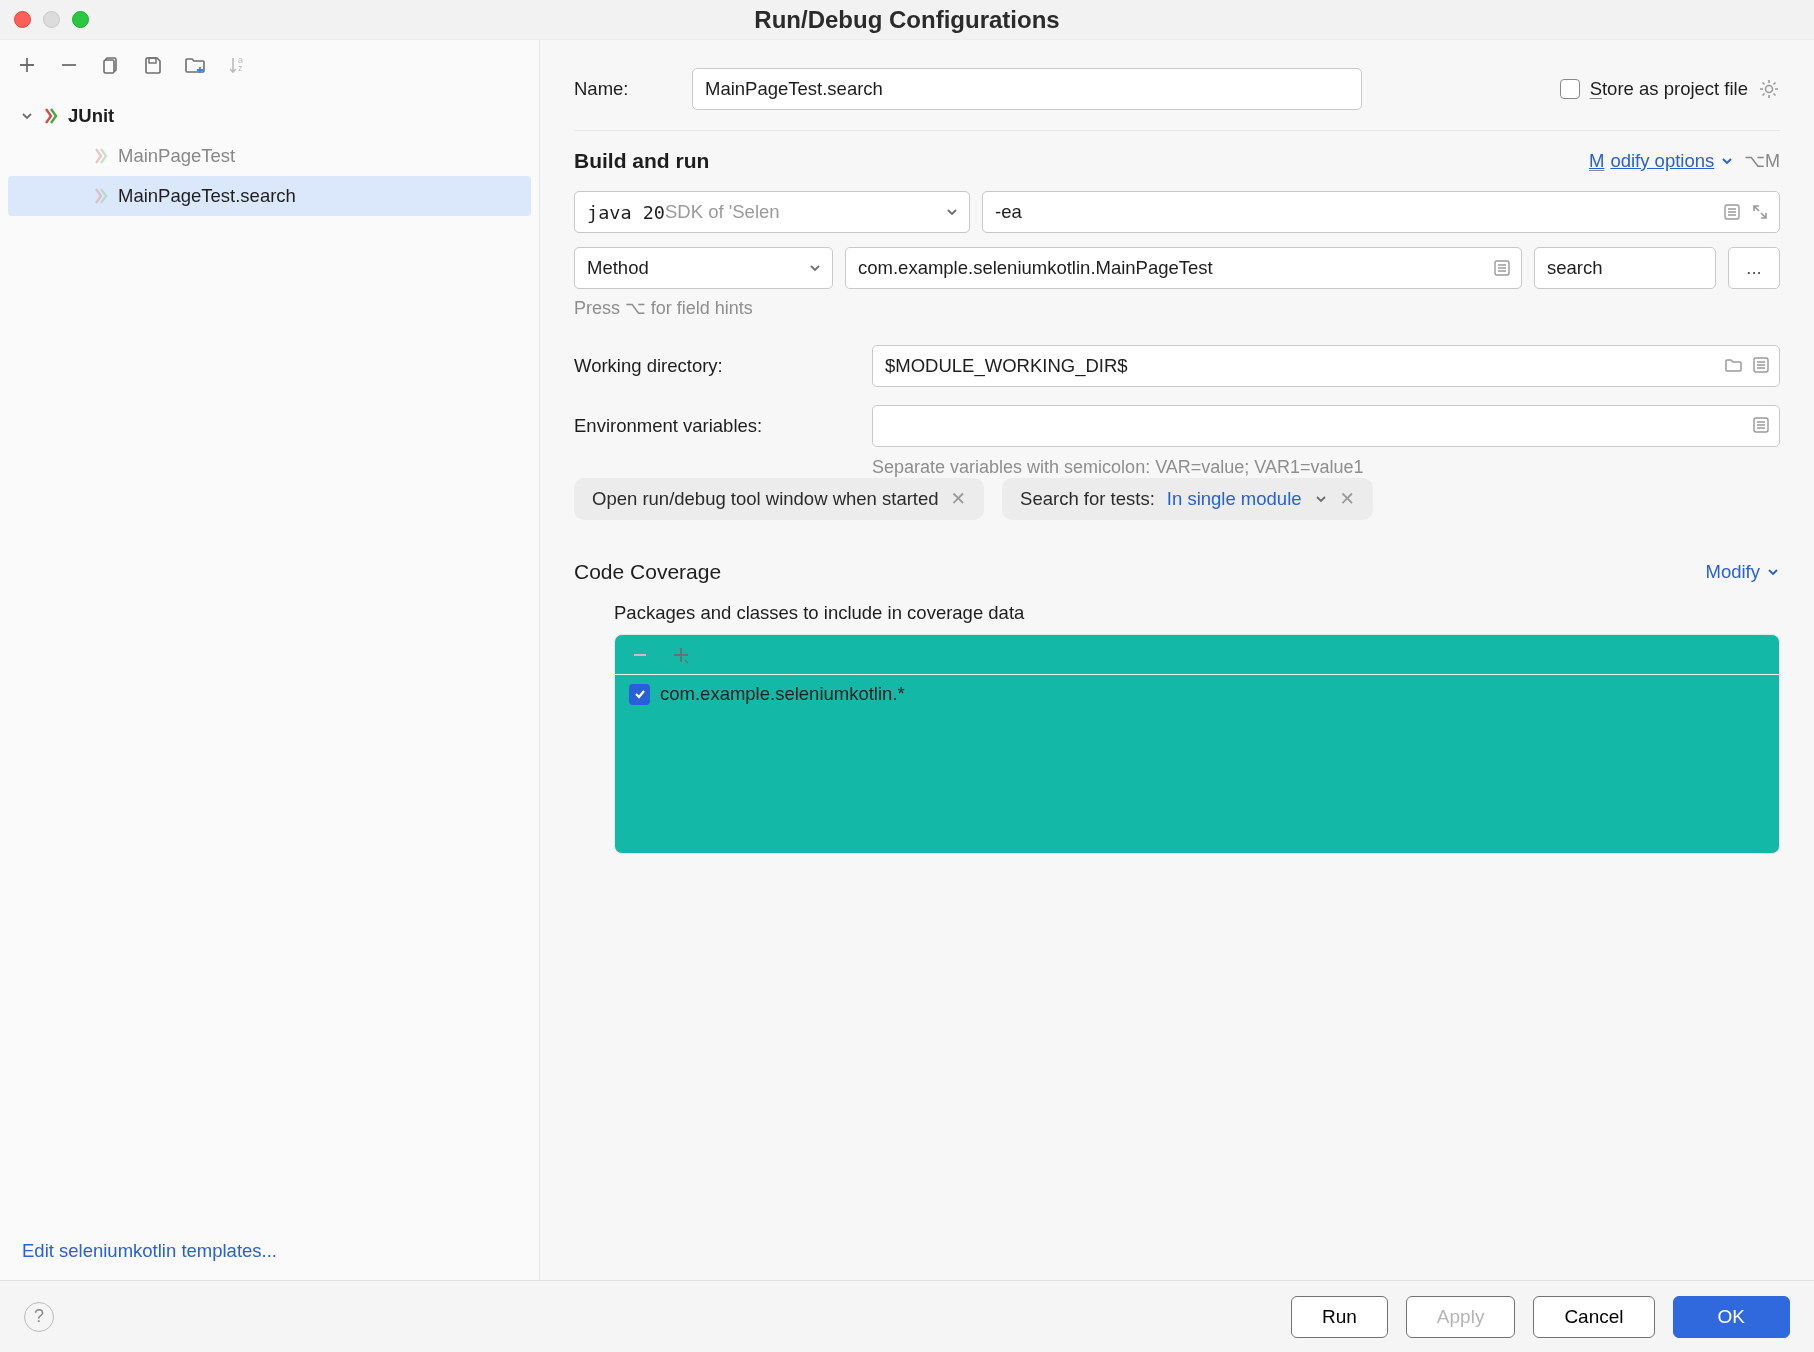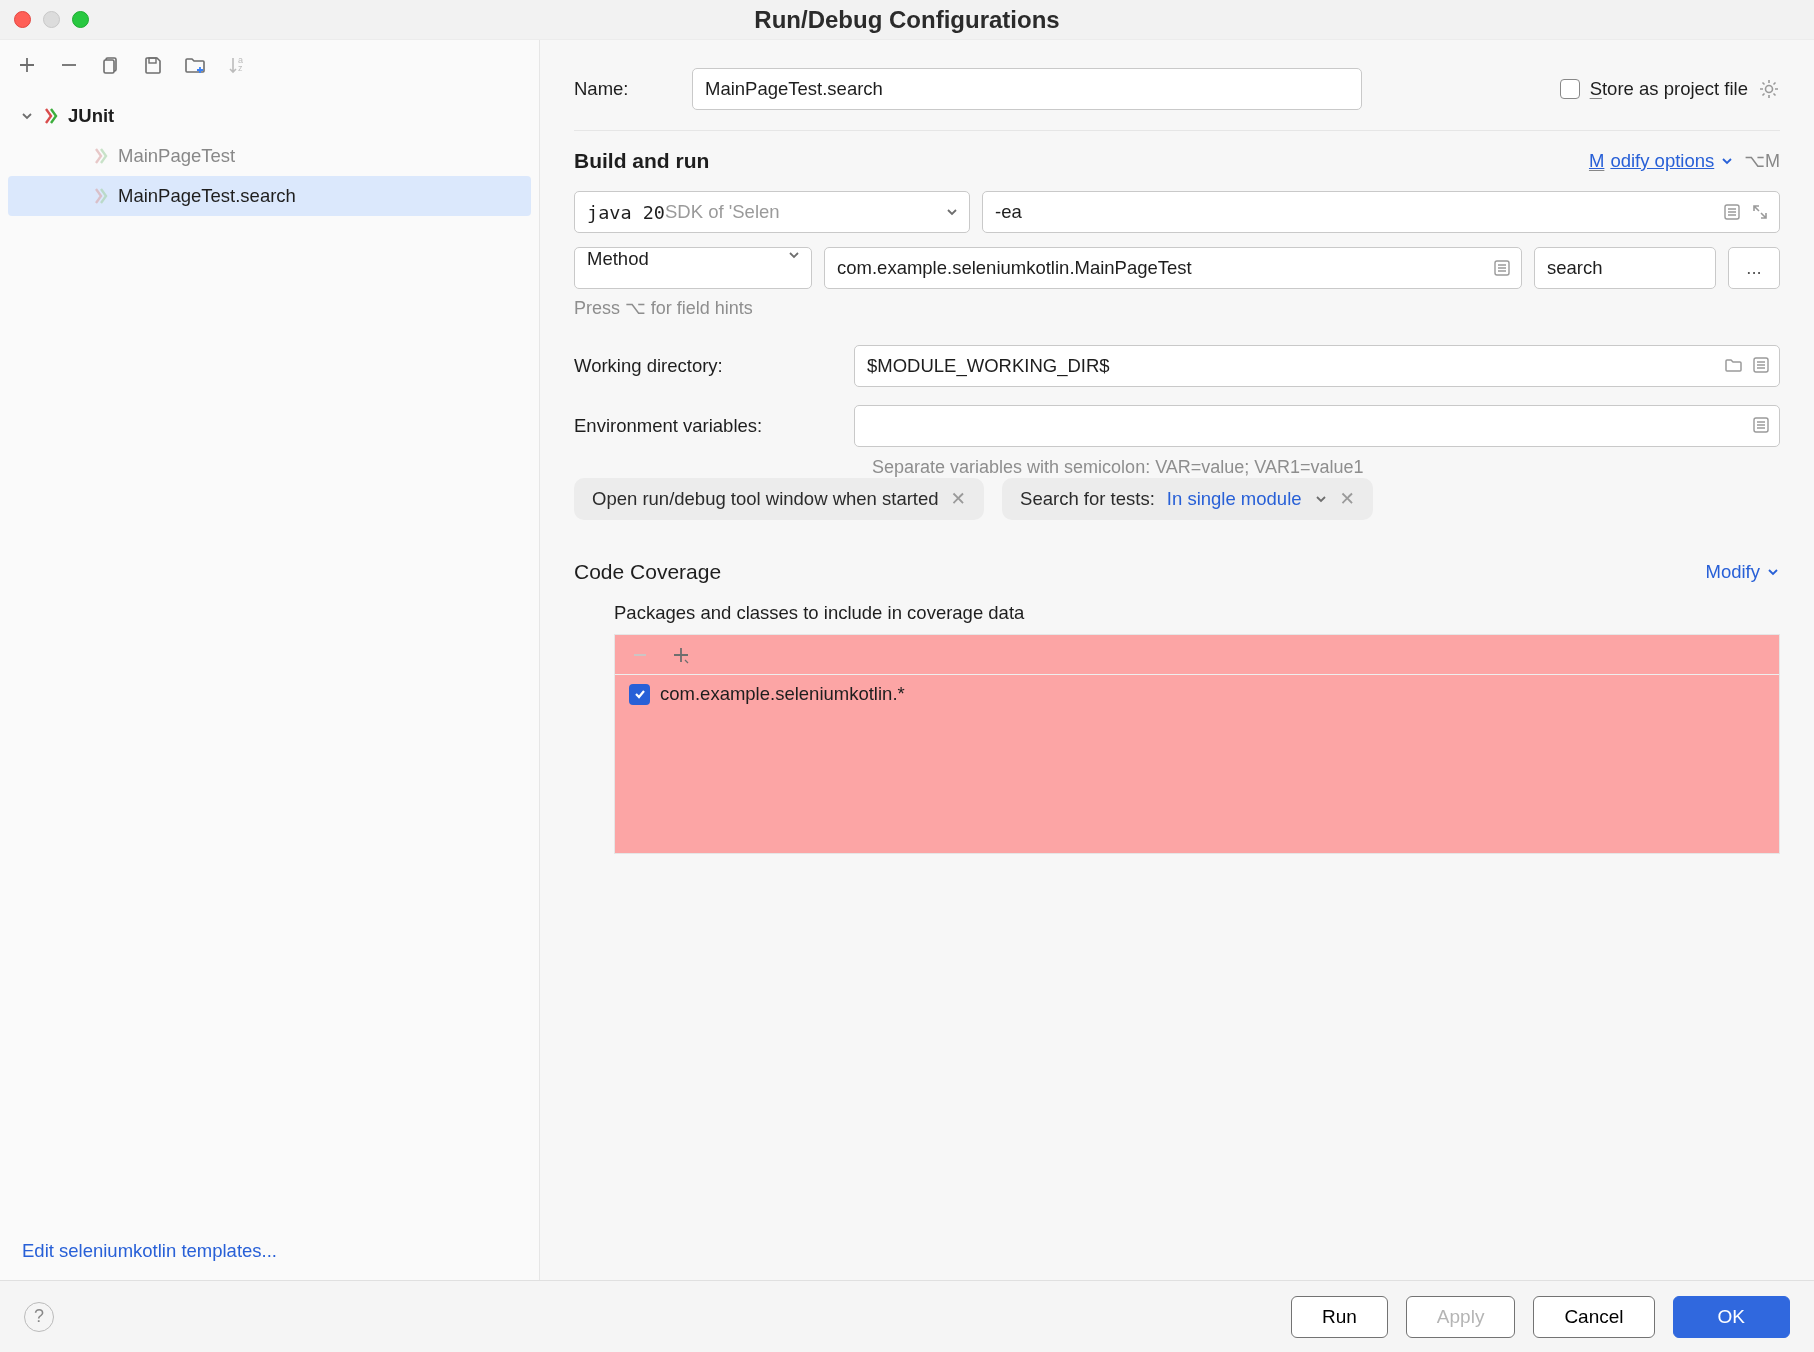--- a/index.html
+++ b/index.html
@@ -74,36 +74,36 @@
   .modify { margin-left: auto; display: flex; align-items: center; gap: 10px; }
   .modify-link { color: #2860d7; text-decoration: underline; display: flex; align-items: center; gap: 6px; cursor: pointer; }
   .shortcut { color: #888; font-size: 18px; }
   .build-row1 { display: flex; gap: 12px; margin-bottom: 14px; }
   .sdk-field { width: 396px; display: flex; align-items: center; position: relative; }
   .sdk-field .mono { font-family: 'SF Mono', Menlo, monospace; }
   .sdk-field .grey { color: #9a9a9a; }
   .vmopts { flex: 1; display: flex; align-items: center; position: relative; }
   .fld-icon { position: absolute; right: 10px; color: #9a9a9a; display:flex; gap:10px;}
   .build-row2 { display: flex; gap: 12px; margin-bottom: 8px; }
-  .select-field { width: 238px; display: flex; position: relative; }
+  .select-field { width: 259px; display: flex; align-items: center; position: relative; }
   .class-field { flex: 1; display:flex; align-items:center; position:relative;}
   .method-field { width: 182px; }
   .dots-btn { width: 52px; height: 42px; border: 1px solid #c9c9c9; border-radius: 5px; background: #fff; display:flex; align-items:center; justify-content:center; color:#555; cursor:pointer;}
   .hint { color: #8e8e8e; font-size: 18px; margin-bottom: 26px; }
-  .form-row { display: flex; align-items: center; margin-bottom: 18px; }
+  .form-row { display: flex; align-items: center; margin-bottom: 18px; gap: 18px; }
   .form-row .lbl { width: 280px; }
   .form-row .fwrap { flex: 1; position: relative; }
   .helper { color: #8e8e8e; font-size: 18px; margin-left: 298px; margin-top: -8px; }
   .tags { display: flex; gap: 18px; margin-bottom: 40px; }
   .tag { background: #ececec; border-radius: 10px; padding: 10px 18px; display: flex; align-items: center; gap: 12px; color: #2b2b2b; }
   .tag .x { color: #9a9a9a; cursor: pointer; }
   .tag .blue { color: #2860d7; }
   .cov-head { display:flex; align-items:center; margin-bottom:18px;}
   .cov-sub { margin-left: 40px; margin-bottom: 10px; }
-  .cov-box { margin-left: 40px; border: 1px solid #e6e6e6; border-radius: 0; height: 220px; background:#fca5a5;}
+  .cov-box { margin-left: 40px; border: 1px solid #e6e6e6; border-radius: 8px; height: 220px; background:#14b8a6;}
   .cov-tools { height: 40px; display: flex; align-items: center; gap: 22px; padding: 0 16px; border-bottom: 1px solid #eee; }
   .cov-item { display: flex; align-items: center; gap: 10px; padding: 8px 14px; }
   .chk-on { width: 21px; height: 21px; background: #2860d7; border-radius: 4px; display:flex; align-items:center; justify-content:center; color:#fff;}
   .footer {
     height: 72px;
     border-top: 1px solid #e0e0e0;
     display: flex;
     align-items: center;
     padding: 0 24px;
     background: #f5f5f5;

